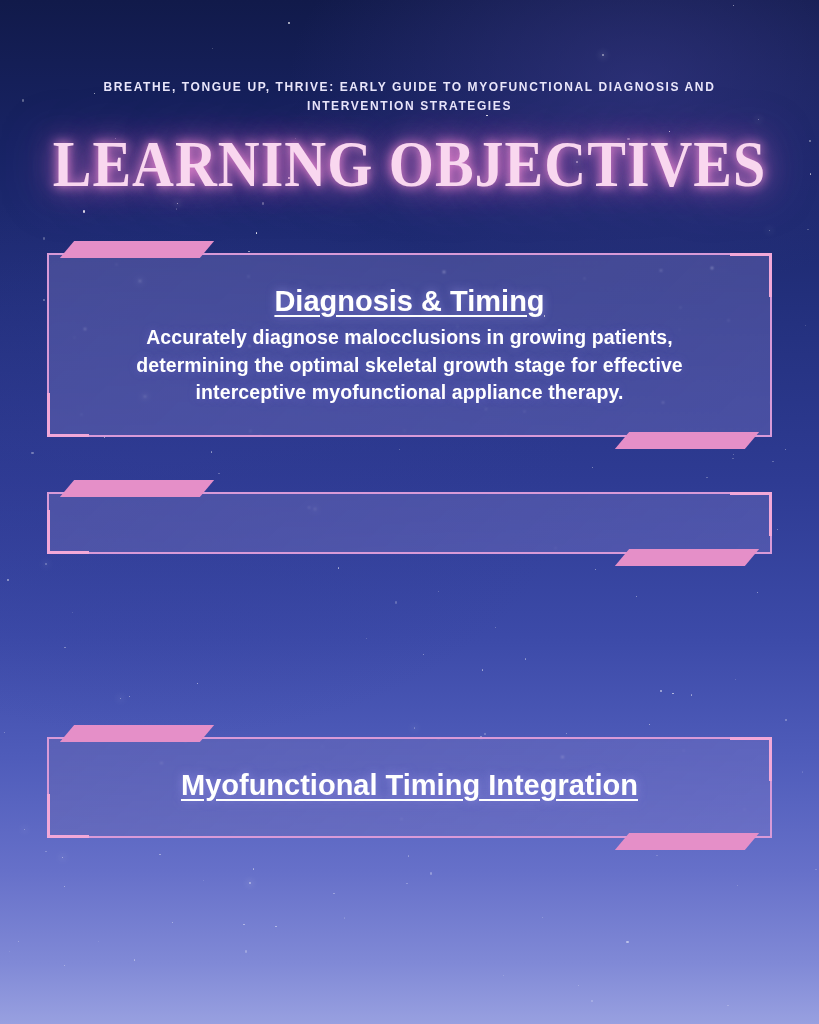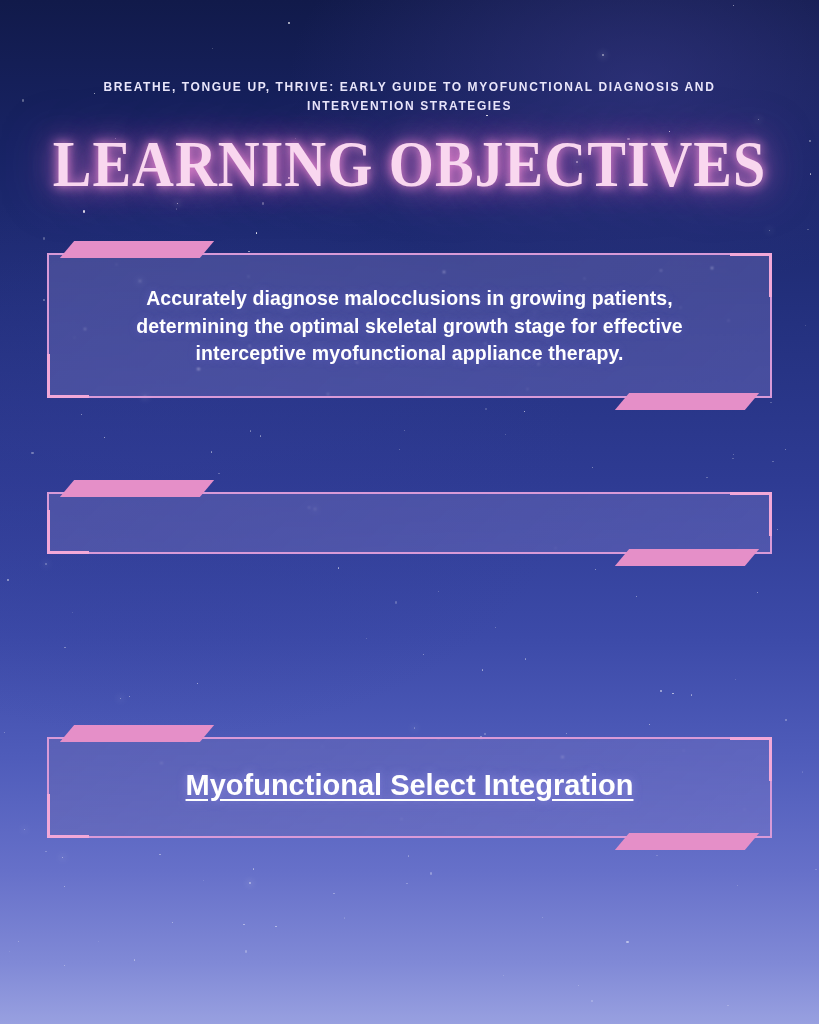--- a/index.html
+++ b/index.html
@@ -300,36 +300,37 @@
     <div class="kicker">BREATHE, TONGUE UP, THRIVE: EARLY GUIDE TO MYOFUNCTIONAL DIAGNOSIS AND INTERVENTION STRATEGIES</div>
     <div class="title">LEARNING OBJECTIVES</div>
   </div>
 
   <div class="card" id="card-1">
     <div class="frame">
       <span class="acc acc-tl"></span>
       <span class="acc acc-tr"></span>
       <span class="acc acc-br"></span>
       <span class="acc acc-bl"></span>
+      <div class="card-title">Diagnosis &amp; Timing</div>
       <div class="card-body">Accurately diagnose malocclusions in growing patients, determining the optimal skeletal growth stage for effective interceptive myofunctional appliance therapy.</div>
     </div>
   </div>
 
   <div class="card" id="card-2">
     <div class="frame">
       <span class="acc acc-tl"></span>
       <span class="acc acc-tr"></span>
       <span class="acc acc-br"></span>
       <span class="acc acc-bl"></span>
     </div>
   </div>
 
   <div class="card" id="card-3">
     <div class="frame">
       <span class="acc acc-tl"></span>
       <span class="acc acc-tr"></span>
       <span class="acc acc-br"></span>
       <span class="acc acc-bl"></span>
-      <div class="card-title">Myofunctional Select Integration</div>
+      <div class="card-title">Myofunctional Timing Integration</div>
     </div>
   </div>
 
 </div>
 
 </body></html>

